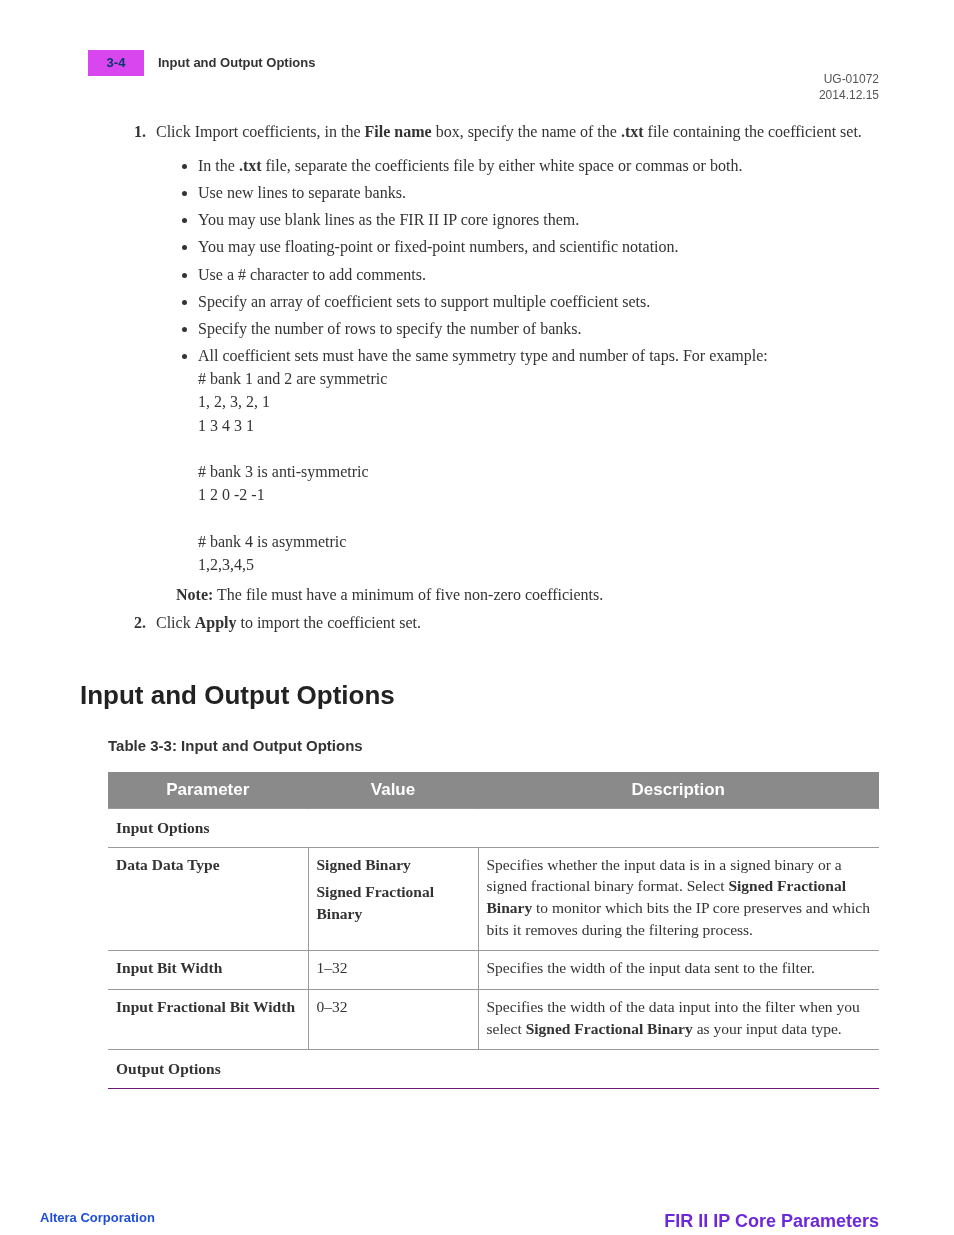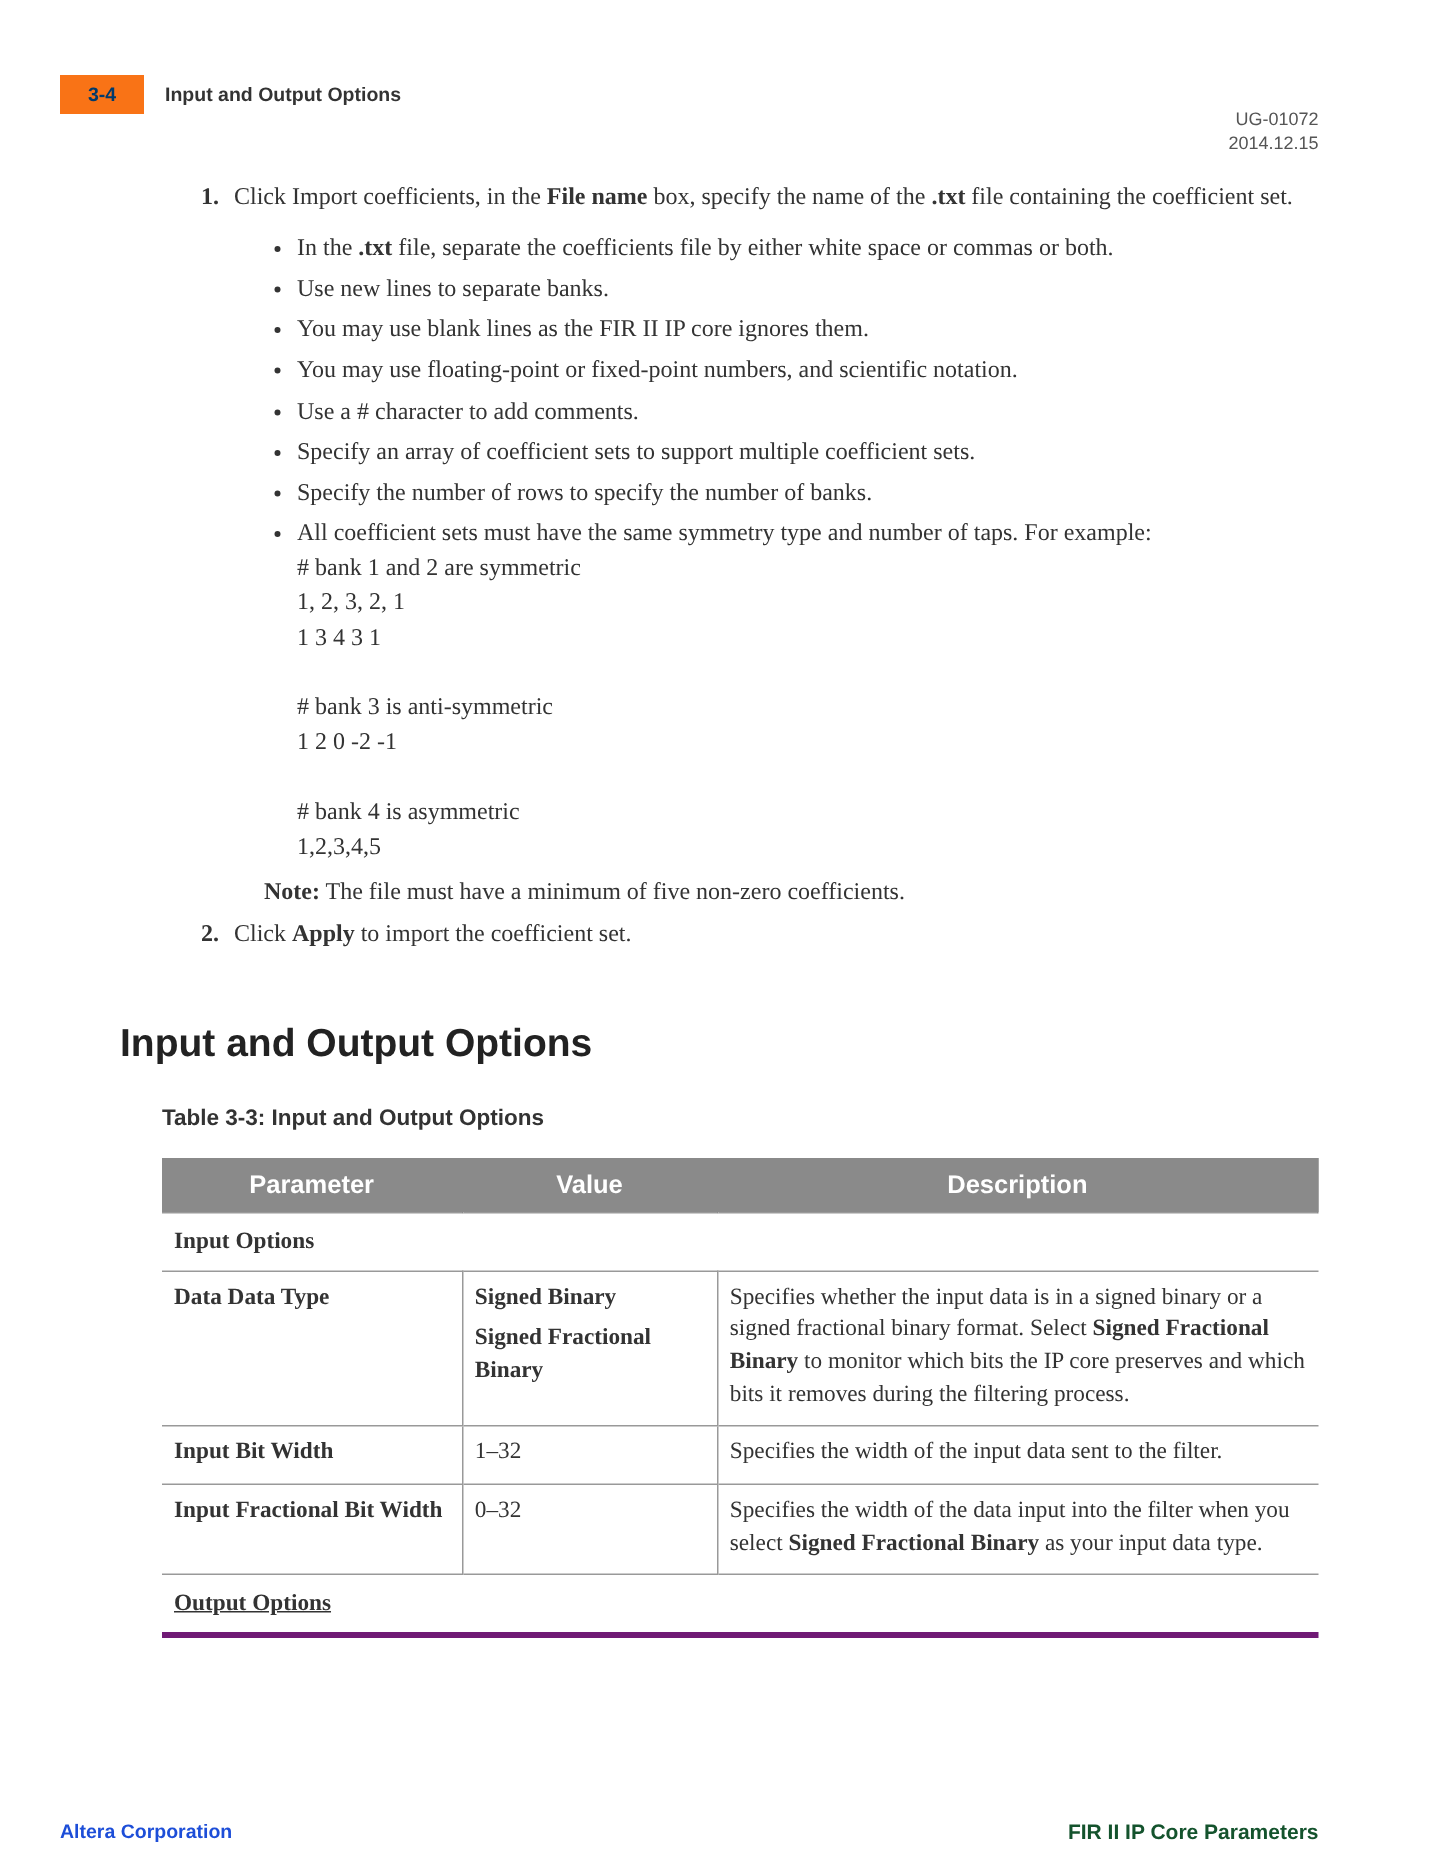--- a/index.html
+++ b/index.html
@@ -21,28 +21,29 @@
     justify-content: space-between;
     align-items: flex-start;
     margin-bottom: 18px;
   }
   .header-left {
     display: flex;
     align-items: center;
     gap: 14px;
   }
   .page-badge {
-    background: #f97316;
+    background: #d946ef;
     color: #003a6b;
     font-family: Arial, sans-serif;
     font-size: 13px;
     font-weight: bold;
     padding: 4px 14px;
     min-width: 56px;
     text-align: center;
+    margin-left: 48px;
   }
   .header-title {
     font-family: Arial, sans-serif;
     font-size: 13px;
     font-weight: bold;
     color: #333;
   }
   .header-right {
     text-align: right;
     font-family: Arial, sans-serif;
@@ -128,22 +129,21 @@
     vertical-align: top;
   }
   table.opt-table tr td:last-child { border-right: none; }
   table.opt-table .group-row td {
     border-right: none;
     border-top: 1px solid #999;
     font-weight: bold;
     padding: 8px 8px;
   }
   table.opt-table .last-row td {
-    border-bottom: 4px solid #701a75;
-    text-decoration: underline;
+    border-bottom: 1px solid #701a75;
   }
   .col-param { width: 200px; }
   .col-value { width: 170px; }
   .footer {
     display: flex;
     justify-content: space-between;
     align-items: flex-start;
     margin-top: 120px;
     margin-left: 0;
     padding: 0 0 0 0;
@@ -152,23 +152,23 @@
     font-family: Arial, sans-serif;
     font-size: 13px;
     font-weight: bold;
     color: #1d4ed8;
   }
   .footer-right {
     text-align: right;
   }
   .footer-link {
     font-family: Arial, sans-serif;
-    font-size: 14px;
-    font-weight: bold;
-    color: #14532d;
+    font-size: 18px;
+    font-weight: bold;
+    color: #6d28d9;
     text-decoration: none;
     display: block;
     margin-bottom: 10px;
   }
 </style>
 </head>
 <body>
 
 <div class="page">
 

